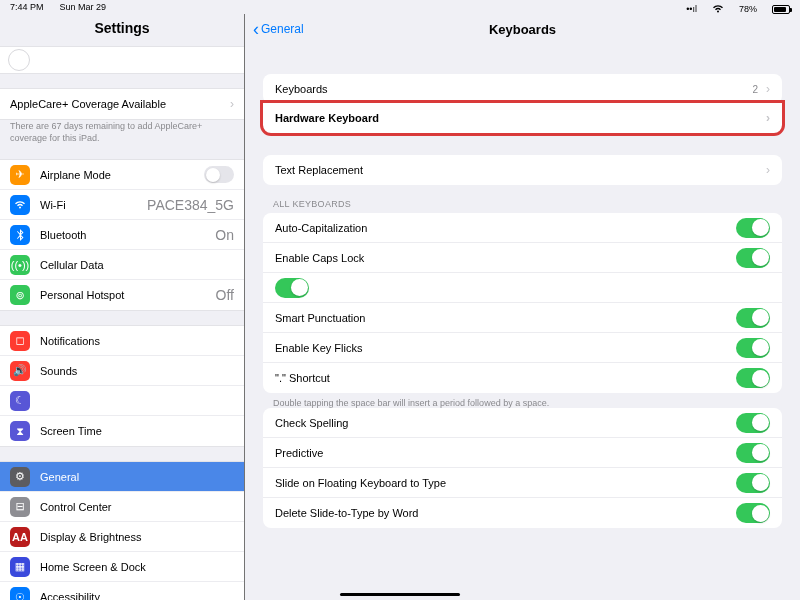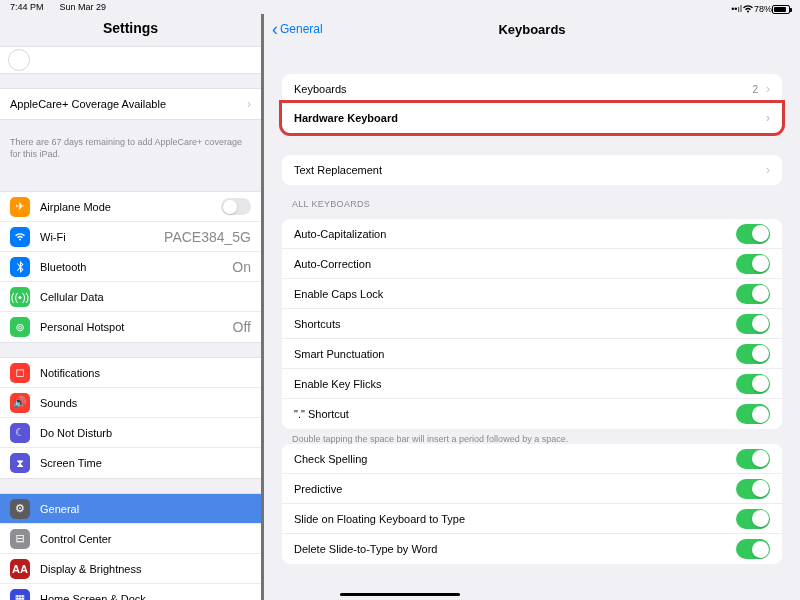--- a/index.html
+++ b/index.html
@@ -1,39 +1,39 @@
 <!DOCTYPE html>
 <html><head>
 <meta charset="utf-8">
 <style>
 * { margin: 0; padding: 0; box-sizing: border-box; font-family: -apple-system, "Helvetica Neue", Arial, sans-serif; }
 body { width: 800px; height: 600px; background: #f0f0f5; overflow: hidden; position: relative; }
 
 .status-bar { position: absolute; top: 0; left: 0; right: 0; height: 16px; display: flex; justify-content: space-between; padding: 2px 10px 0; font-size: 9px; color: #000; z-index: 10; }
 .status-left { display: flex; gap: 16px; }
-.status-right { display: flex; gap: 0; align-items: center; }
+.status-right { display: flex; gap: 15px; align-items: center; }
 
 .container { display: flex; width: 100%; height: 100%; padding-top: 14px; }
 
-.sidebar { width: 264px; background: #f0f0f5; border-right: 3px solid #737373; overflow-y: auto; height: 100%; }
+.sidebar { width: 245px; background: #f0f0f5; border-right: 1px solid #737373; overflow-y: auto; height: 100%; }
 .sidebar-title { text-align: center; font-size: 14px; font-weight: 600; padding: 6px 0 10px; }
 .peek-row { height: 28px; background: #fff; border-top: 1px solid #e3e3e7; border-bottom: 1px solid #e3e3e7; display: flex; align-items: center; padding-left: 8px; }
 .peek-circle { width: 22px; height: 22px; border-radius: 11px; border: 1px solid #d8d8dc; }
 
 .section { background: #fff; border-top: 1px solid #e3e3e7; border-bottom: 1px solid #e3e3e7; margin-top: 14px; }
 .row { display: flex; align-items: center; height: 30px; padding: 0 10px; border-bottom: 1px solid #ececf0; font-size: 11px; color: #000; cursor: pointer; }
 .row:last-child { border-bottom: none; }
 .row .icon { width: 20px; height: 20px; border-radius: 5px; margin-right: 10px; flex-shrink: 0; display: flex; align-items: center; justify-content: center; color: #fff; font-size: 11px; }
 .row .label { flex: 1; }
 .row .value { color: #8a8a8e; font-size: 14px; }
 .row .chev { color: #c5c5c9; margin-left: 6px; font-size: 12px; }
 .row.selected { background: #4a87e8; color: #fff; }
 .row.selected .icon { background: #5c5c60 !important; }
 
-.footer-text { font-size: 9px; color: #8a8a8e; padding: 17px 10px; line-height: 1.3; }
+.footer-text { font-size: 9px; color: #8a8a8e; padding: 1px 10px; line-height: 1.3; }
 
 .main { flex: 1; background: #f0f0f5; overflow-y: auto; height: 100%; }
 .main-header { display: flex; align-items: center; height: 30px; position: relative; }
 .back { display: flex; align-items: center; color: #007aff; font-size: 12px; padding-left: 8px; cursor: pointer; }
 .back .arrow { font-size: 18px; font-weight: 300; margin-right: 2px; }
 .main-title { position: absolute; left: 0; right: 0; text-align: center; font-size: 13px; font-weight: 600; pointer-events: none; }
 
 .group { margin: 22px 18px 0; background: #fff; border-radius: 8px; overflow: hidden; }
 .group.highlight { outline: 3px solid #d93a3a; font-weight: bold; }
 .group .grow { display: flex; align-items: center; height: 30px; padding: 0 12px; font-size: 11px; border-bottom: 1px solid #ececf0; cursor: pointer; }
@@ -138,21 +138,20 @@
       <div class="row">
         <span class="icon ic-red">◻</span>
         <span class="label">Notifications</span>
       </div>
       <div class="row">
         <span class="icon ic-red">🔊</span>
         <span class="label">Sounds</span>
       </div>
       <div class="row">
         <span class="icon ic-purple">☾</span>
-        <span class="label">Do Not Disturb</span>
       </div>
       <div class="row">
         <span class="icon ic-purple">⧗</span>
         <span class="label">Screen Time</span>
       </div>
     </div>
 
     <div class="section">
       <div class="row selected">
         <span class="icon ic-gray">⚙</span>
@@ -201,35 +200,30 @@
     </div>
 
     <div class="group">
       <div class="grow">
         <span class="label">Text Replacement</span>
         <span class="chev">›</span>
       </div>
     </div>
 
     <div class="group-header">ALL KEYBOARDS</div>
-    <div class="group" id="all-group" style="margin-top:10px">
+    <div class="group" id="all-group" style="margin-top:4px">
         <div class="grow">
           <span class="label">Auto-Capitalization</span>
           <span class="toggle"></span>
         </div>
         <div class="grow">
-          <span class="label">Auto-Correction</span>
-          <span class="toggle"></span>
-        </div>
-        <div class="grow">
           <span class="label">Enable Caps Lock</span>
           <span class="toggle"></span>
         </div>
         <div class="grow">
-          <span class="label">Shortcuts</span>
           <span class="toggle"></span>
         </div>
         <div class="grow">
           <span class="label">Smart Punctuation</span>
           <span class="toggle"></span>
         </div>
         <div class="grow">
           <span class="label">Enable Key Flicks</span>
           <span class="toggle"></span>
         </div>

